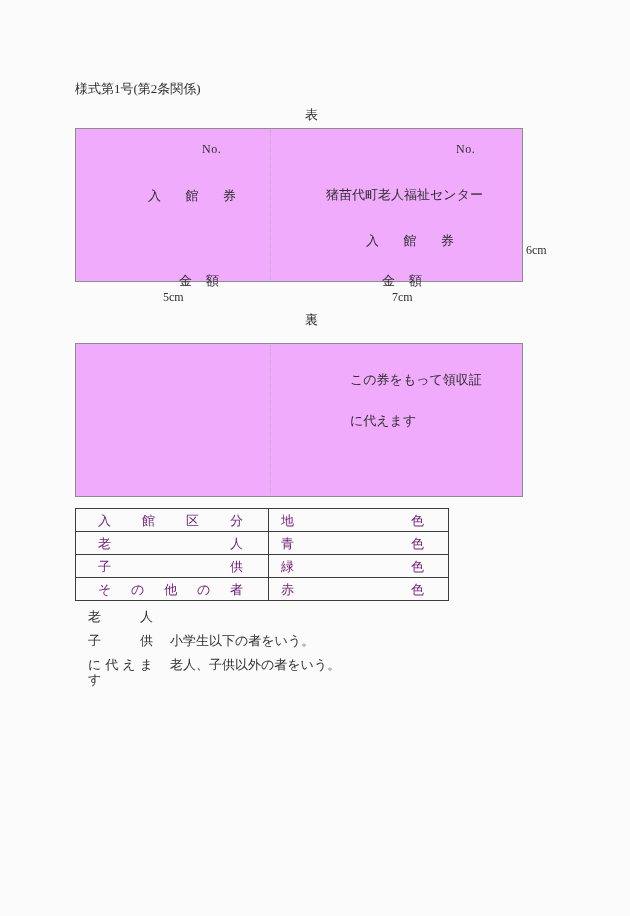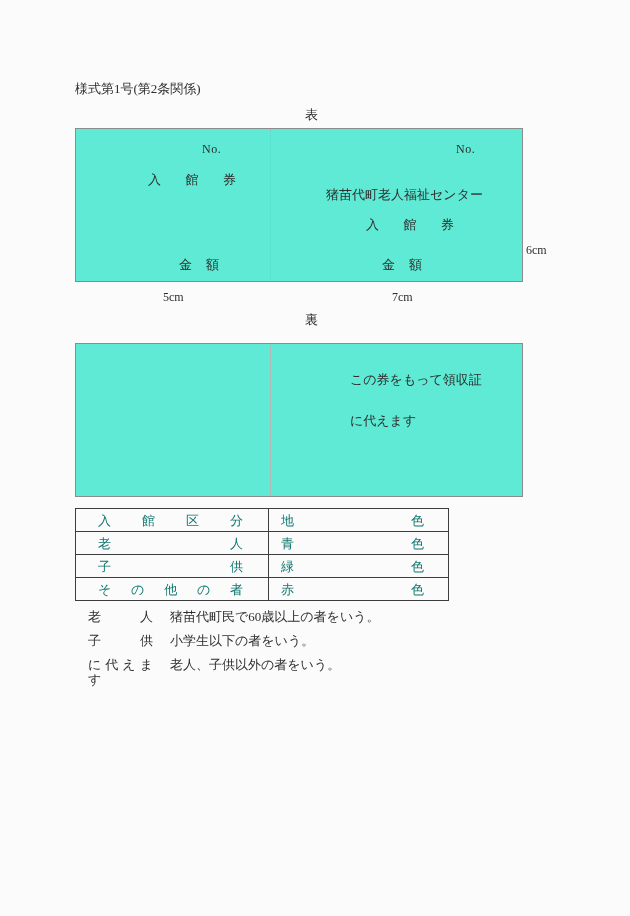--- a/index.html
+++ b/index.html
@@ -15,29 +15,30 @@
     overflow: hidden;
   }
   .abs { position: absolute; }
   
   .jt {
     display: inline-block;
     text-align: justify;
     text-align-last: justify;
     white-space: normal;
     line-height: 1.15;
+    margin-top: 16px;
   }
   
   .ticket-box {
     position: absolute;
     left: 75px;
     width: 448px;
     height: 154px;
     border: 1px solid #8c8c8c;
-    background: #5eead4;
+    background: #f0abfc;
   }
   .perforation {
     position: absolute;
     left: 194px;
     top: 1px;
     bottom: 1px;
     width: 0;
     border-left: 1px dotted #b3b3b3;
   }
   .side-label { font-size: 13px; }
@@ -45,21 +46,21 @@
   .dim-label { font-size: 12px; }
   
   .color-table {
     position: absolute;
     left: 75px;
     top: 508px;
     width: 373px;
     border-collapse: collapse;
     table-layout: fixed;
     font-size: 13px;
-    color: #0f766e;
+    color: #701a75;
   }
   .color-table td {
     border: 1px solid #3d3d3d;
     height: 23px;
     padding: 0;
     vertical-align: middle;
   }
   .color-table td .cell-inner {
     display: block;
     text-align: justify;
@@ -162,21 +163,20 @@
         <td>
           <span class="cell-inner cell-col">赤 色</span>
         </td>
       </tr>
     </tbody>
   </table>
 
   <div class="defs">
     <div class="def-row">
       <span class="def-term">老 人</span>
-      <span class="def-desc">猪苗代町民で60歳以上の者をいう。</span>
     </div>
     <div class="def-row">
       <span class="def-term">子 供</span>
       <span class="def-desc">小学生以下の者をいう。</span>
     </div>
     <div class="def-row">
       <span class="def-term">に代えます</span>
       <span class="def-desc">老人、子供以外の者をいう。</span>
     </div>
   </div>

